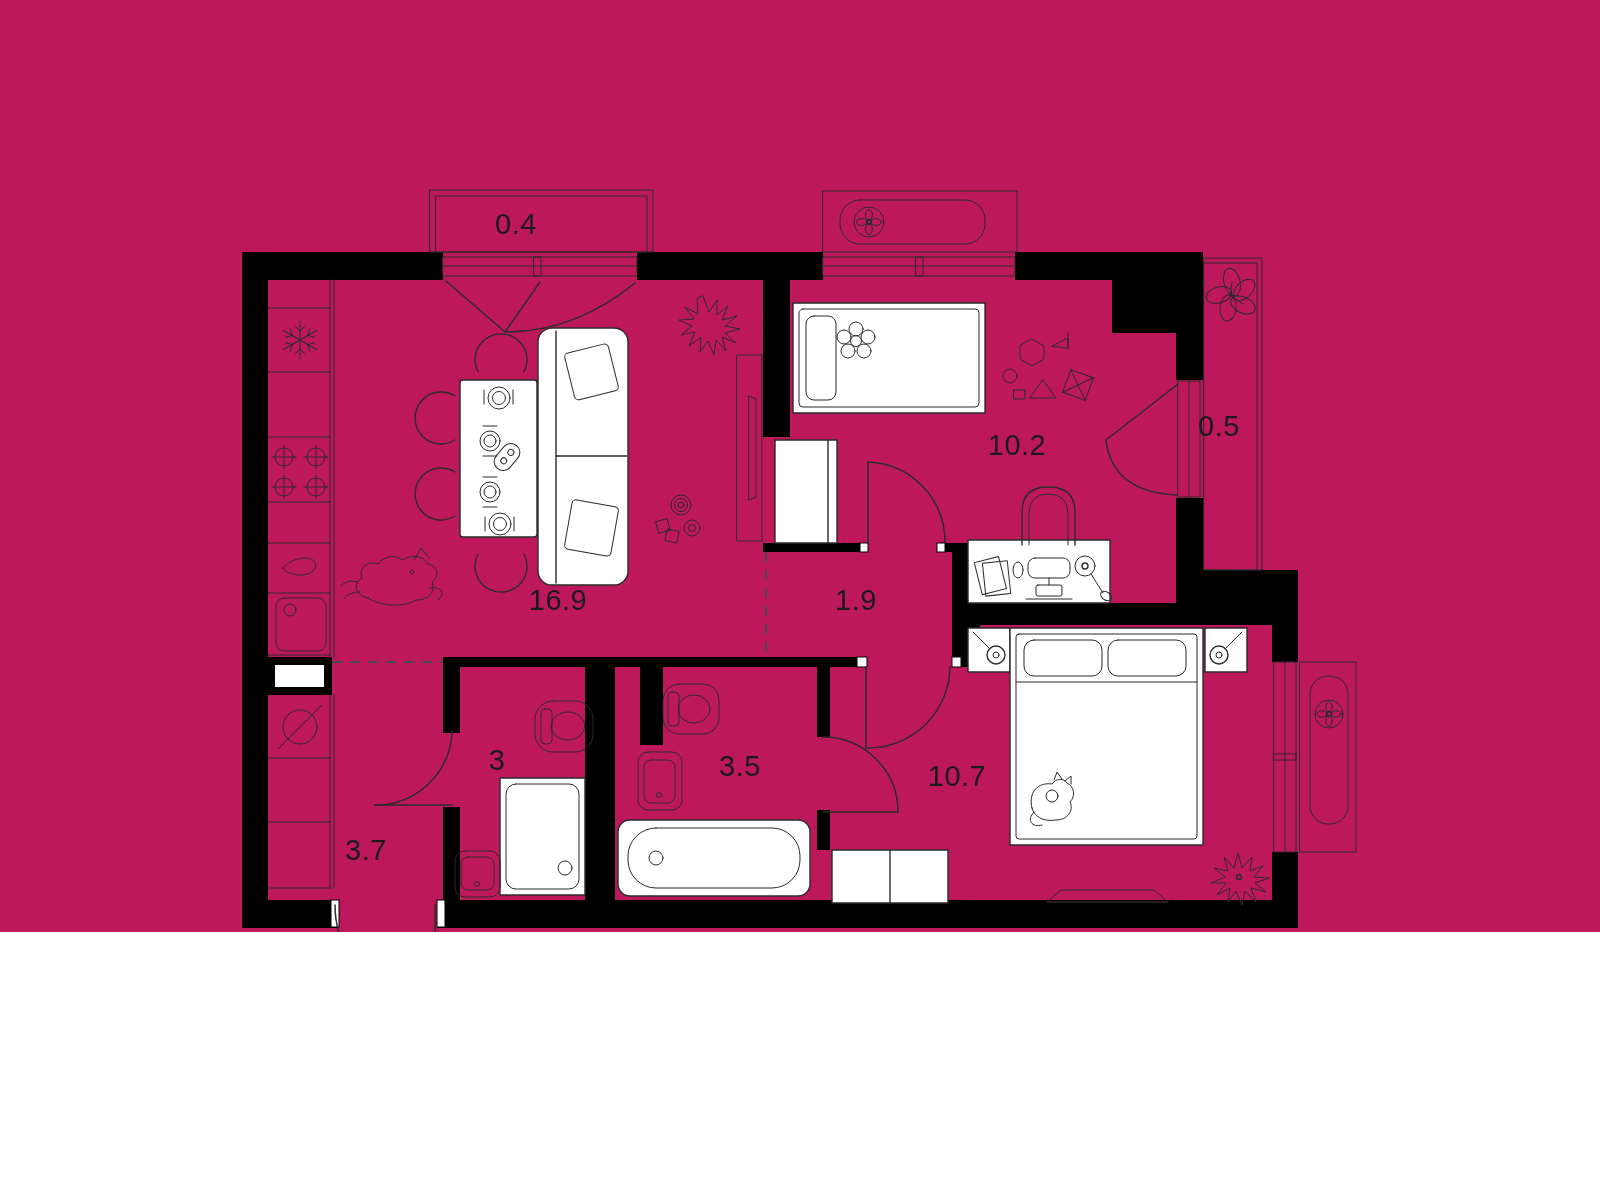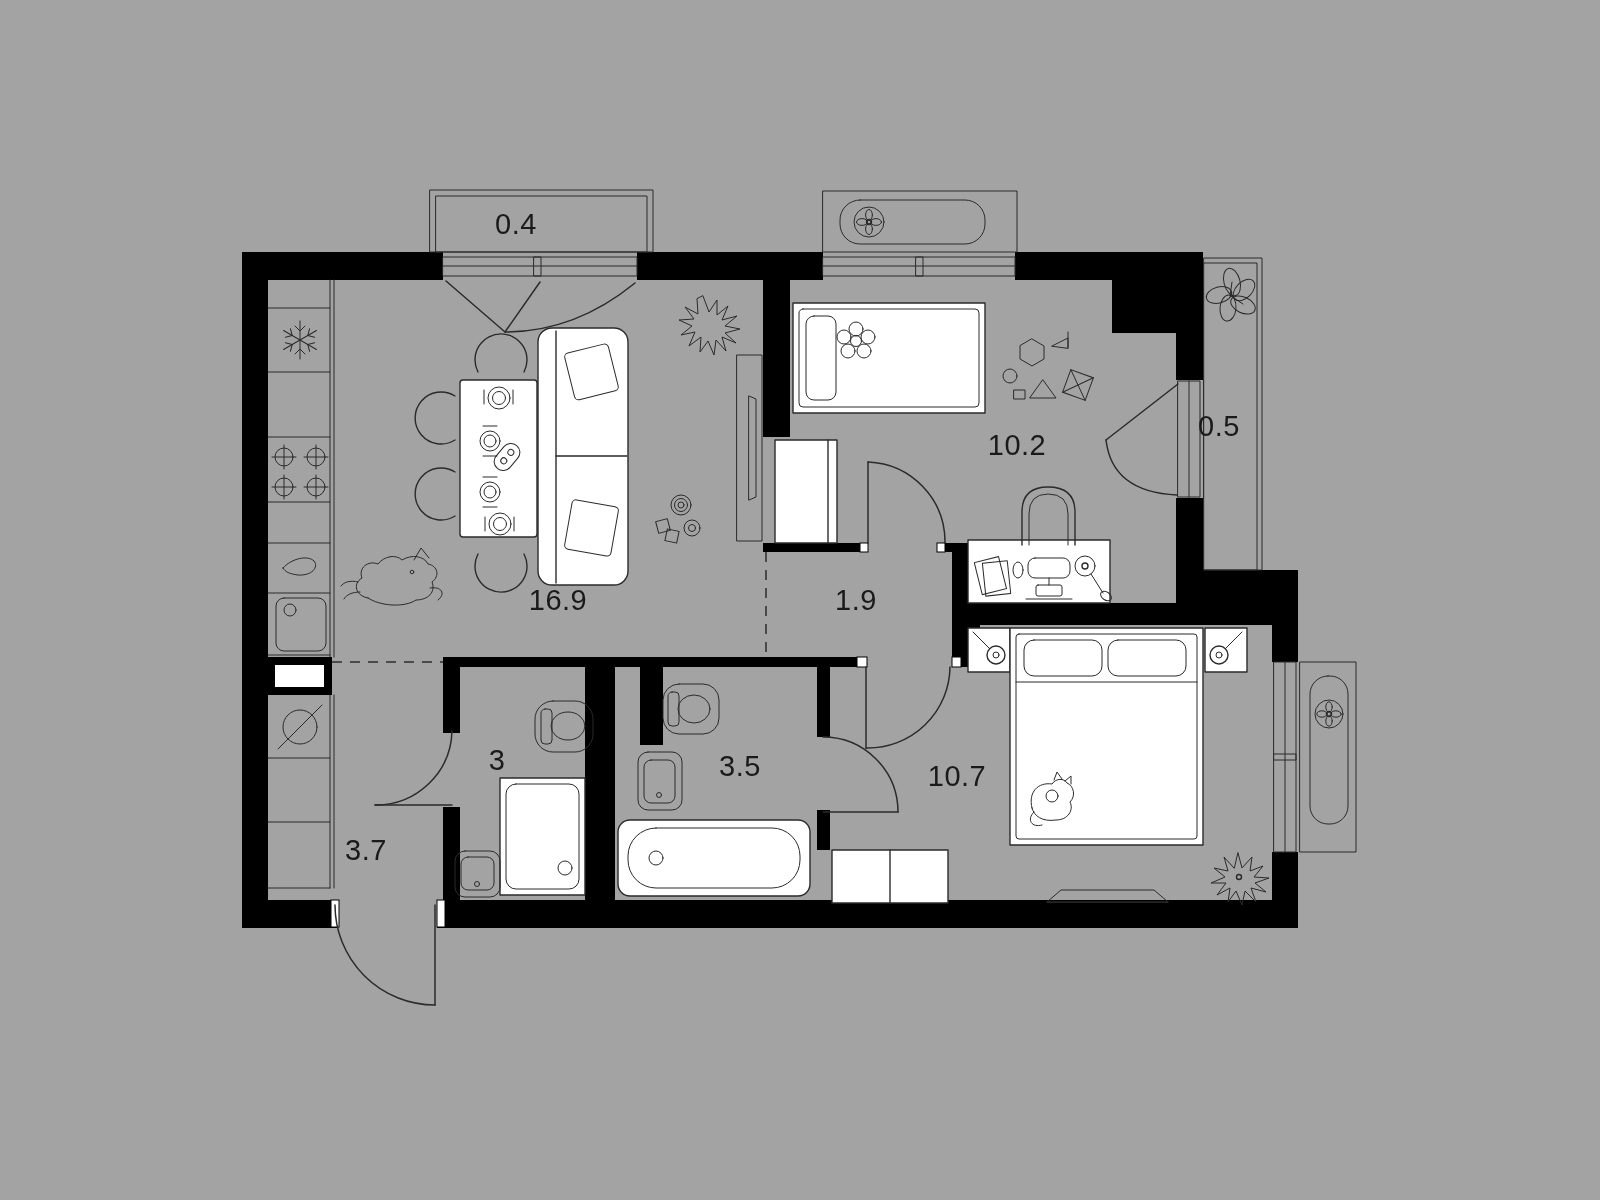--- a/index.html
+++ b/index.html
@@ -1,16 +1,16 @@
 <!DOCTYPE html>
 <html><head>
 <meta charset="utf-8">
 <style>
   html,body{margin:0;padding:0;background:#ffffff;}
-  .stage{position:relative;width:1600px;height:1200px;background:#a3a3a3;overflow:hidden;
+  .stage{position:relative;width:1600px;height:932px;background:#be185d;overflow:hidden;
          font-family:"Liberation Sans",sans-serif;}
   svg{position:absolute;left:0;top:0;}
   .w{fill:#000000;stroke:none;}
   .hole{fill:#ffffff;stroke:none;}
   .jamb{fill:#ffffff;stroke:#000000;stroke-width:1;}
   .f{fill:none;stroke:#2b2b2b;stroke-width:1.4;stroke-linecap:round;stroke-linejoin:round;}
   .ff{fill:#ffffff;stroke:#2b2b2b;stroke-width:1.4;stroke-linejoin:round;}
   .t{fill:none;stroke:#2b2b2b;stroke-width:1;stroke-linecap:round;stroke-linejoin:round;}
   .dash{fill:none;stroke:#4a4a4a;stroke-width:2;stroke-dasharray:10 8;}
   .door{fill:none;stroke:#2b2b2b;stroke-width:1.5;stroke-linecap:round;}

